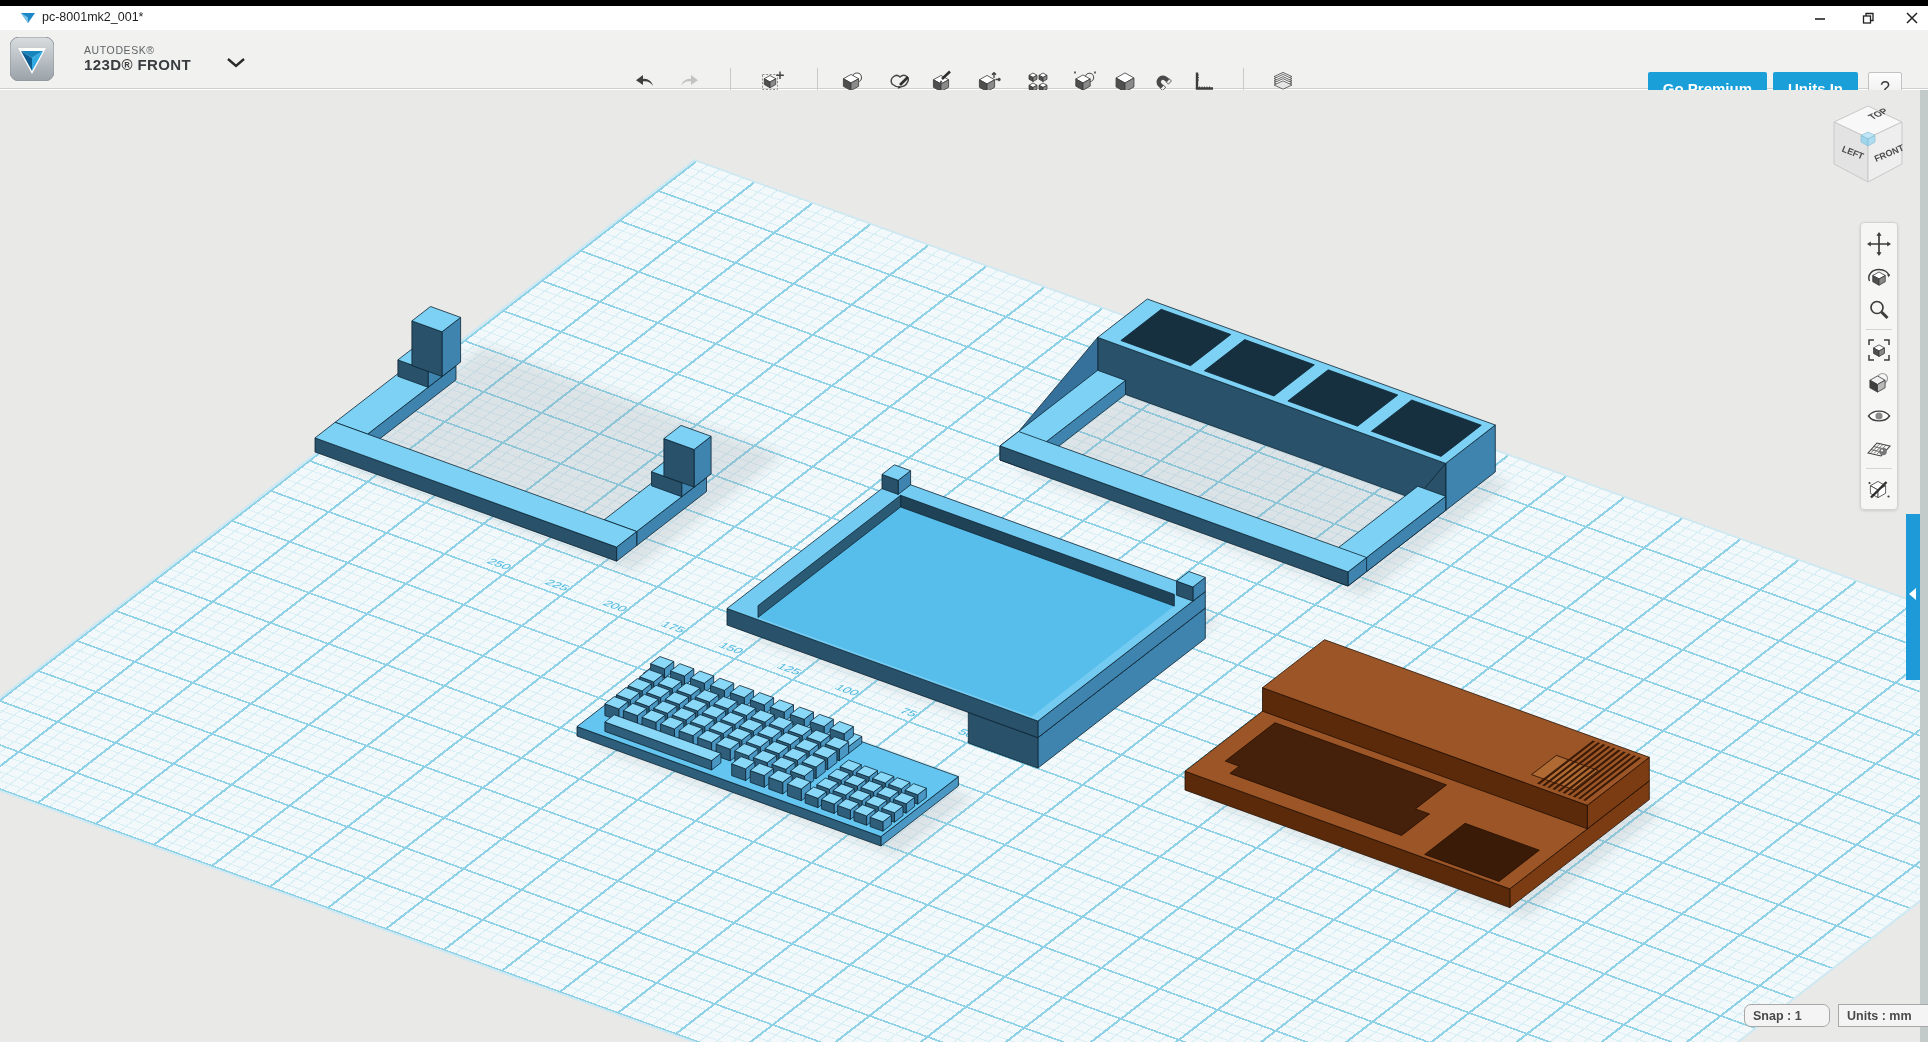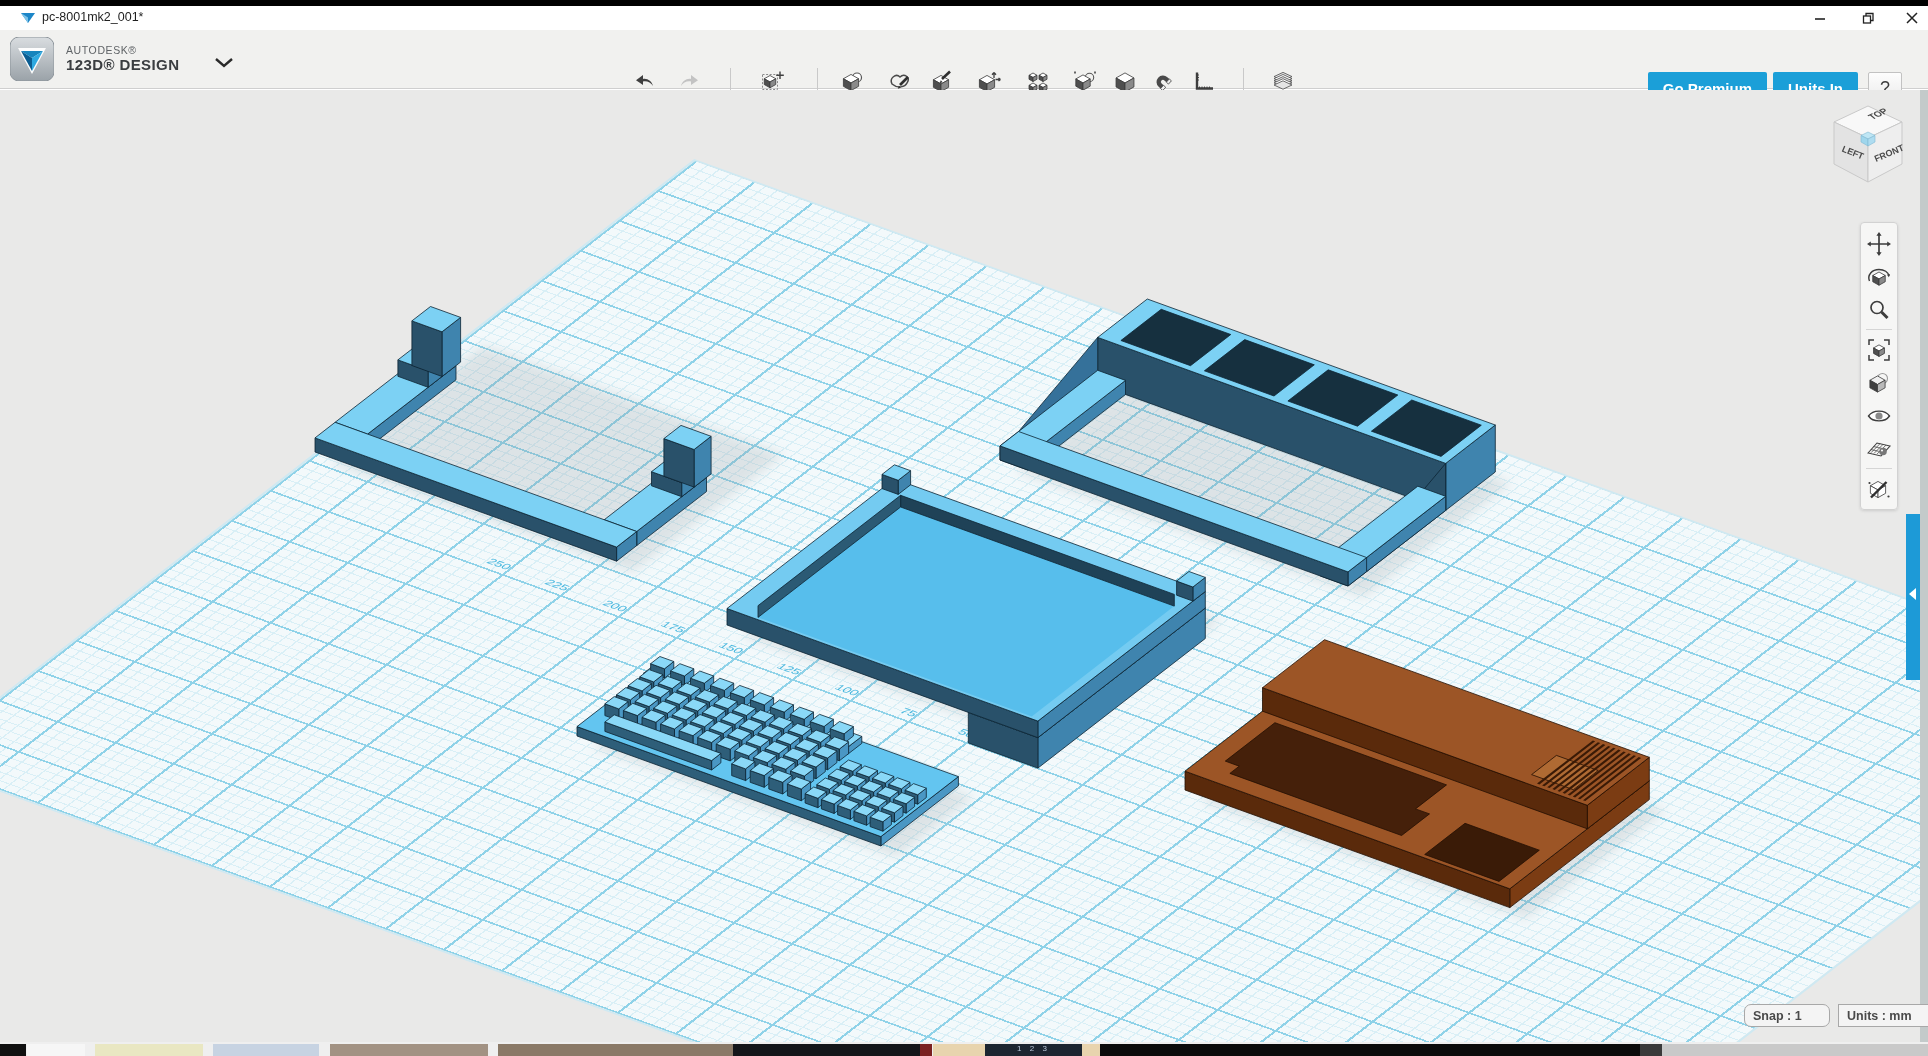--- a/index.html
+++ b/index.html
@@ -11,21 +11,21 @@
   #topstrip { position:absolute; left:0; top:0; width:100%; height:6px; background:#000; }
   #titlebar { position:absolute; left:12px; top:6px; width:100%; height:24px; background:#fff;border-radius:12px; }
   #title-logo { position:absolute; left:9px; top:5px; }
   #window-title { position:absolute; left:30px; top:4px; font-size:12.5px; color:#1e1e1e; }
   .winbtn { position:absolute; top:0; width:40px; height:24px; display:flex; align-items:center; justify-content:center; cursor:default; }
   #btn-min { right:100px; } #btn-restore { right:52px; } #btn-close { right:8px; }
 
   
   #toolbar { position:absolute; left:0; top:30px; width:100%; height:59px; background:#f1f1ef; border-bottom:1px solid #cfcfcf; }
   #brand { position:absolute; left:10px; top:7px; display:flex; align-items:center; }
-  #brand-text { margin-left:12px; line-height:1.1; }
+  #brand-text { margin-left:30px; line-height:1.1; }
   #brand-line1 { font-size:10.5px; color:#5f6366; letter-spacing:0.6px; }
   #brand-line2 { font-size:15px; font-weight:bold; color:#3a3d40; letter-spacing:0.4px; }
   #brand-chevron { margin-left:36px; margin-top:8px; }
   .tb-slot { position:absolute; top:35px; width:34px; height:34px; display:flex; align-items:center; justify-content:center; }
   .tb-sep { position:absolute; top:38px; width:1px; height:28px; background:#c9c9c9; }
   .corner-mark { position:absolute; width:0; height:0; border-left:5px solid transparent; border-bottom:5px solid #b9b9b9; }
   .blue-btn { position:absolute; top:42px; height:33px; background:#1B9FD8; color:#fff; font-weight:bold;
     font-size:15px; display:flex; align-items:center; justify-content:center; border-radius:2px; padding:0 15px; }
   #btn-premium { right:161px; } #btn-signin { right:70px; }
   #btn-help { position:absolute; top:42px; right:26px; width:34px; height:33px; border:1px solid #c2c2c2; border-radius:2px;
@@ -105,21 +105,21 @@
             </linearGradient>
           </defs>
         <rect x="0" y="0" width="44" height="44" rx="9" fill="url(#lg)" stroke="#8c949a"></rect>
         <polygon points="8,11 36,11 22,37" fill="#fdfdfd"></polygon>
         <polygon points="11,14 22,21 33,14" fill="#1785bd"></polygon>
         <polygon points="11,14 22,34 22,21" fill="#0c5e92"></polygon>
         <polygon points="22,21 22,34 33,14" fill="#2fa9e0"></polygon>
       </svg>
       <div id="brand-text">
         <div id="brand-line1">AUTODESK®</div>
-        <div id="brand-line2">123D® DESIGN</div>
+        <div id="brand-line2">123D® FRONT</div>
       </div>
       <svg id="brand-chevron" width="18" height="10">
         <path d="M1 1l8 7 8-7" fill="none" stroke="#2a2a2a" stroke-width="2.4"></path>
         </svg>
     </div>
     <div id="tb-icons">
         <div class="tb-slot" style="left:628px">
           <svg width="26" height="26" viewBox="0 0 26 26">
             <path d="M21 17c-1-5-6-8-10-7V6l-7 5.2L11 16v-3.6c3.5-.8 8 .6 10 4.6z" fill="#3f3f3f"></path>
           </svg>
@@ -693,30 +693,14 @@
 
     <div id="right-strip"></div>
     <div id="blue-bar">
       <div id="blue-bar-arrow"></div>
     </div>
 
     <div class="status-box" id="snap-box">Snap : 1</div>
     <div class="status-box" id="units-box">Units : mm</div>
   </div>
 
-  <div id="bottomstrip">
-      <div class="strip-seg" style="left:0px;width:26px;background:#101010"></div>
-      <div class="strip-seg" style="left:27px;width:58px;background:#f6f6f6"></div>
-      <div class="strip-seg" style="left:95px;width:108px;background:#e9e7c2"></div>
-      <div class="strip-seg" style="left:213px;width:106px;background:#c7d3e2"></div>
-      <div class="strip-seg" style="left:330px;width:158px;background:#a29283"></div>
-      <div class="strip-seg" style="left:498px;width:235px;background:#8a7967"></div>
-      <div class="strip-seg" style="left:733px;width:187px;background:#14161a"></div>
-      <div class="strip-seg" style="left:920px;width:12px;background:#7a2020"></div>
-      <div class="strip-seg" style="left:933px;width:52px;background:#e8d4ae"></div>
-      <div class="strip-seg" style="left:985px;width:97px;background:#1c2530">1 2 3</div>
-      <div class="strip-seg" style="left:1082px;width:18px;background:#e8d4ae"></div>
-      <div class="strip-seg" style="left:1100px;width:540px;background:#0b0b0b"></div>
-      <div class="strip-seg" style="left:1640px;width:22px;background:#3a3a3a"></div>
-      <div class="strip-seg" style="left:1662px;width:266px;background:#c9c9c9"></div>
-    </div>
 
 </div>
 
 </body></html>

